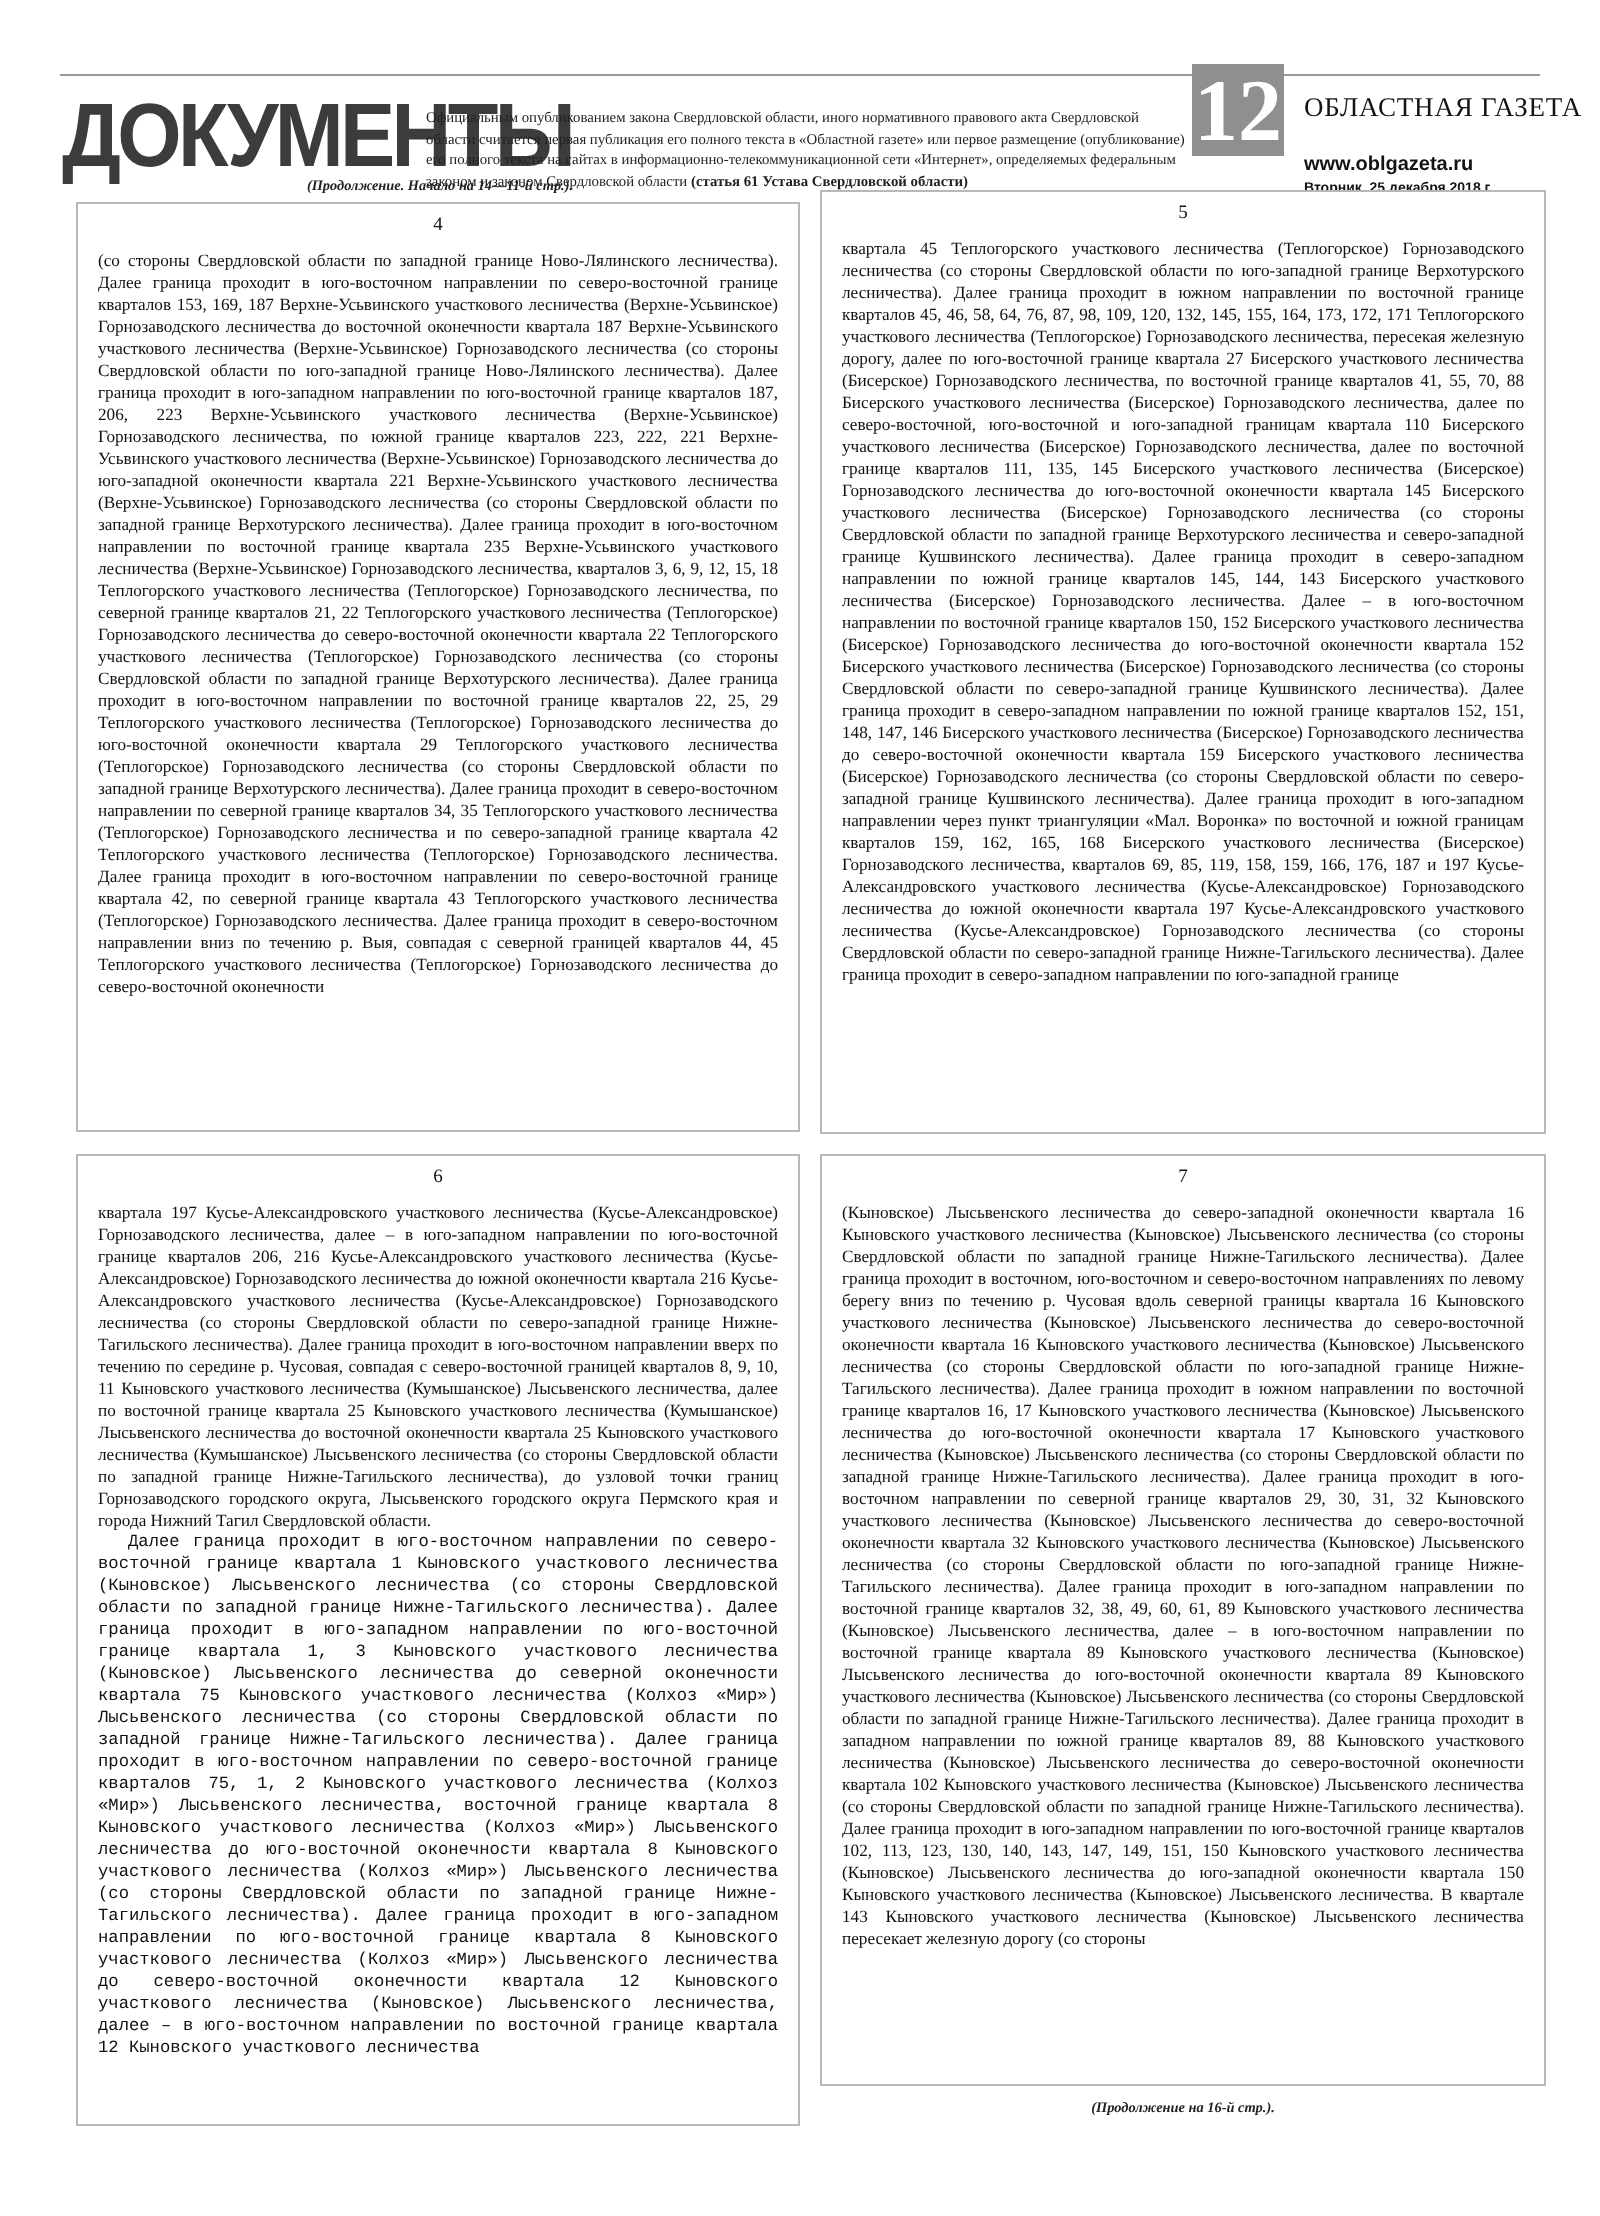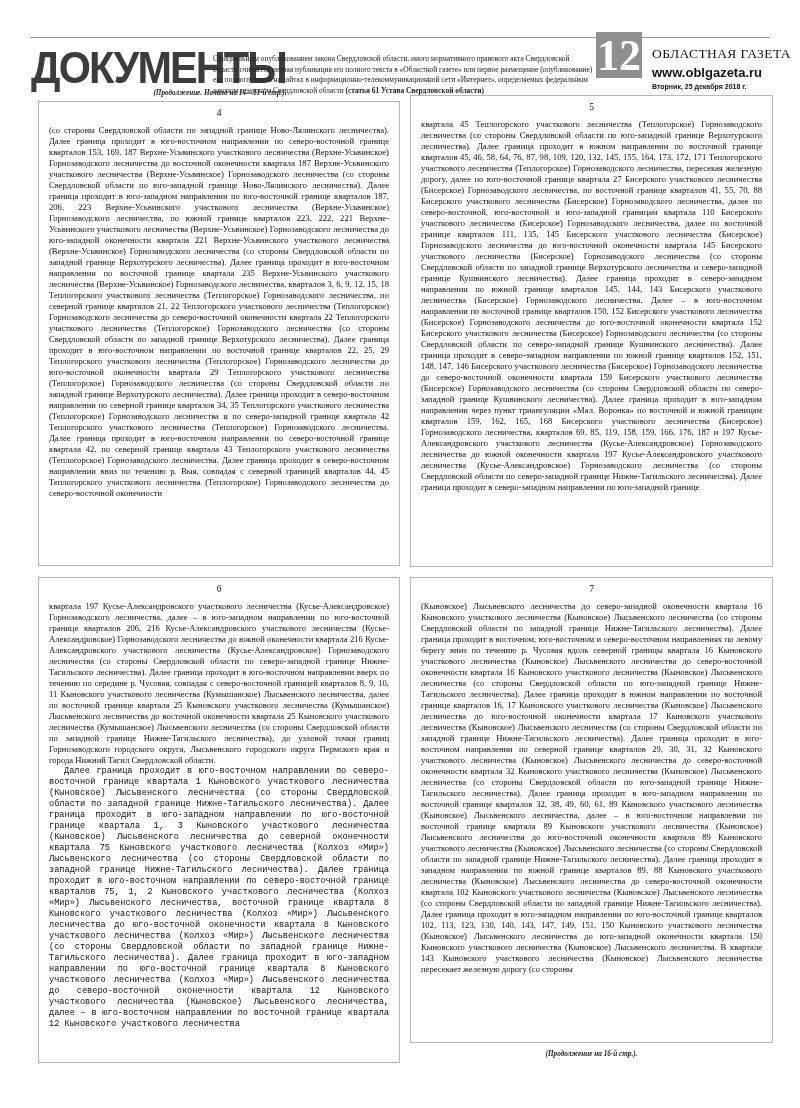--- a/index.html
+++ b/index.html
@@ -20,21 +20,21 @@
   .official-note b { font-weight: 700; }
 
   .page-badge { position: absolute; left: 596px; top: 32px; width: 46px; height: 46px;
                 background: #8f8f8f; color: #ffffff; display: flex;
                 align-items: center; justify-content: center;
                 font-family: "Liberation Serif", serif; font-size: 44px; font-weight: 700; }
 
   .paper-block { position: absolute; left: 652px; top: 46px; width: 125px; }
   .paper-name { font-size: 13.5px; letter-spacing: 0.4px; white-space: nowrap;
                 font-family: "Liberation Serif", serif; color: #141414; }
-  .paper-site { font-size: 13px; font-weight: 700; margin-top: 3px;
+  .paper-site { font-size: 10px; font-weight: 700; margin-top: 15px;
                 font-family: "Liberation Sans", sans-serif; color: #141414; }
   .paper-date { font-size: 7px; font-weight: 700; margin-top: 3px;
                 font-family: "Liberation Sans", sans-serif; color: #141414; }
 
   .cont-note { position: absolute; font-size: 7.2px; font-weight: 700; font-style: italic;
                text-align: center; color: #222; }
   .cont-top   { left: 40px;  top: 89px;   width: 360px; }
   .cont-bottom{ left: 410px; top: 1050px; width: 363px; }
 
   .doc-box { position: absolute; border: 1px solid #b8b8b8; background: #ffffff;

